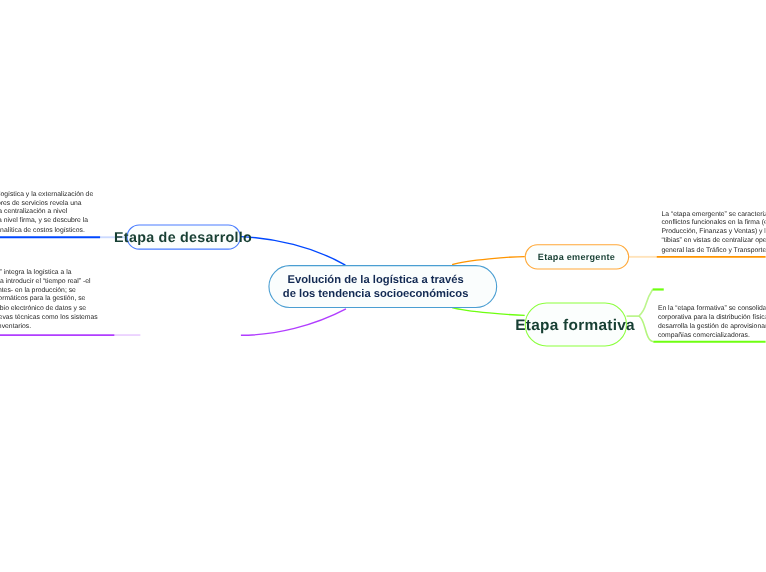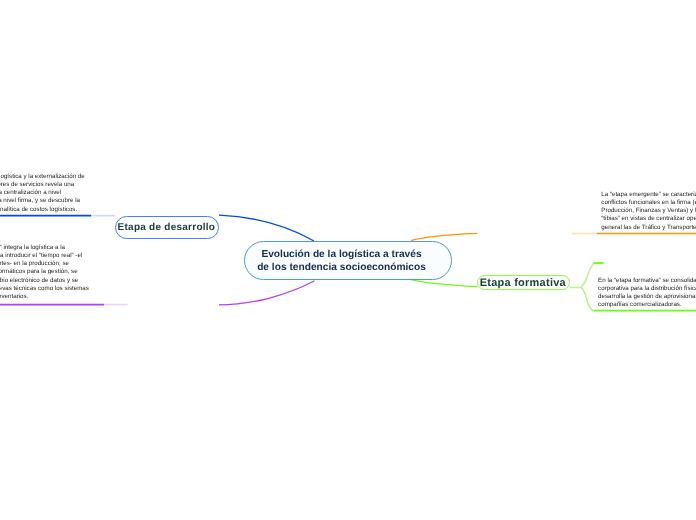--- a/index.html
+++ b/index.html
@@ -7,24 +7,24 @@
        font-family:"Liberation Sans",sans-serif;-webkit-font-smoothing:antialiased;text-rendering:geometricPrecision;}
   #canvas{position:relative;width:696px;height:520px;overflow:hidden;background:#fff;will-change:transform;transform:translateZ(0);}
   svg.links{position:absolute;left:0;top:0;width:696px;height:520px;}
   .node{position:absolute;box-sizing:border-box;display:flex;align-items:center;
         justify-content:center;background:#fbfefd;border-style:solid;border-radius:999px;
         color:#173f33;font-weight:bold;white-space:nowrap;}
   #center-node{left:244px;top:240.8px;width:208px;height:38.8px;border-width:1.25px;
      border-color:#4a9ed2;color:#132a53;font-size:10.2px;line-height:12.8px;
      text-align:center;white-space:nowrap;padding-right:13px;padding-top:3px;
      background:#fafdfd;}
-  #n-desarrollo{left:115.2px;top:203.6px;width:103.4px;height:23.4px;border-width:1.3px;border-color:#4a7cff;font-size:10px;letter-spacing:0.25px;padding-right:1px;margin-top:12px;}
+  #n-desarrollo{left:115.2px;top:203.6px;width:103.4px;height:23.4px;border-width:1.3px;border-color:#4a7cff;font-size:13px;letter-spacing:0.25px;padding-right:1px;}
   #n-avanzada{left:127.6px;top:292.6px;width:91.4px;height:23.4px;border-width:1.3px;border-color:#b44cff;font-size:8.25px;letter-spacing:0.25px;padding-right:1px;}
   #n-emergente{left:477.3px;top:221.8px;width:94.6px;height:23.4px;border-width:1.3px;border-color:#ffa838;font-size:8.25px;letter-spacing:0.25px;padding-right:1px;}
-  #n-formativa{left:477px;top:275.2px;width:92.6px;height:15px;border-width:1.3px;border-color:#8cff3d;font-size:11px;letter-spacing:0.25px;padding-right:1px;}
+  #n-formativa{left:477px;top:275.2px;width:92.6px;height:40px;border-width:1.3px;border-color:#8cff3d;font-size:14px;letter-spacing:0.25px;padding-right:1px;}
   .note{position:absolute;font-size:6.2px;line-height:8.25px;color:#1f1f1f;white-space:nowrap;}
   .note > div{white-space:nowrap;position:relative;}
   #note-desarrollo{left:0px;top:172.5px;}
   #note-avanzada{left:0px;top:243.6px;}
   #note-emergente{left:601.3px;top:190.6px;}
   #note-formativa{left:598.1px;top:276.6px;}
 </style>
 </head>
 <body>
 
@@ -88,20 +88,23 @@
 
   <div class="node" id="center-node">
     <div>
       <div>Evolución de la logística a través</div>
       <div>de los tendencia socioeconómicos</div>
     </div>
   </div>
   <div class="node" id="n-desarrollo">
     <span>Etapa de desarrollo</span>
   </div>
+  <div class="node" id="n-emergente">
+    <span>Etapa emergente</span>
+  </div>
   <div class="node" id="n-formativa">
     <span>Etapa formativa</span>
   </div>
 
   <div class="note" id="note-desarrollo">
     <div style="left:-37.4px">Se integra la logística y la externalización de</div>
     <div style="left:-34.8px">los proveedores de servicios revela una</div>
     <div style="left:-36.6px">tendencia a la centralización a nivel</div>
     <div style="left:-33.8px">de planta y a nivel firma, y se descubre la</div>
     <div style="left:-38.1px">contabilidad analítica de costos logísticos.</div>

